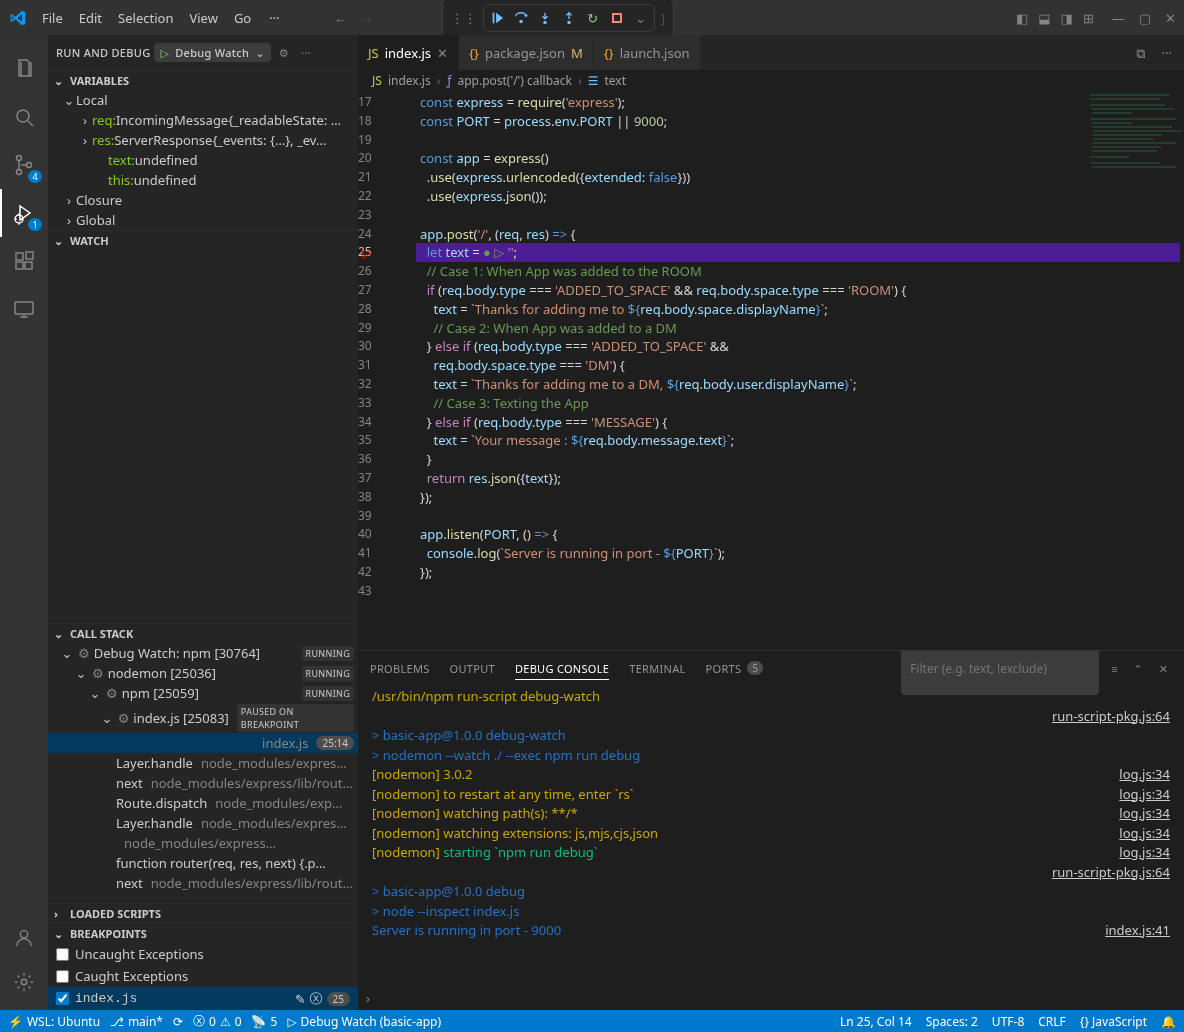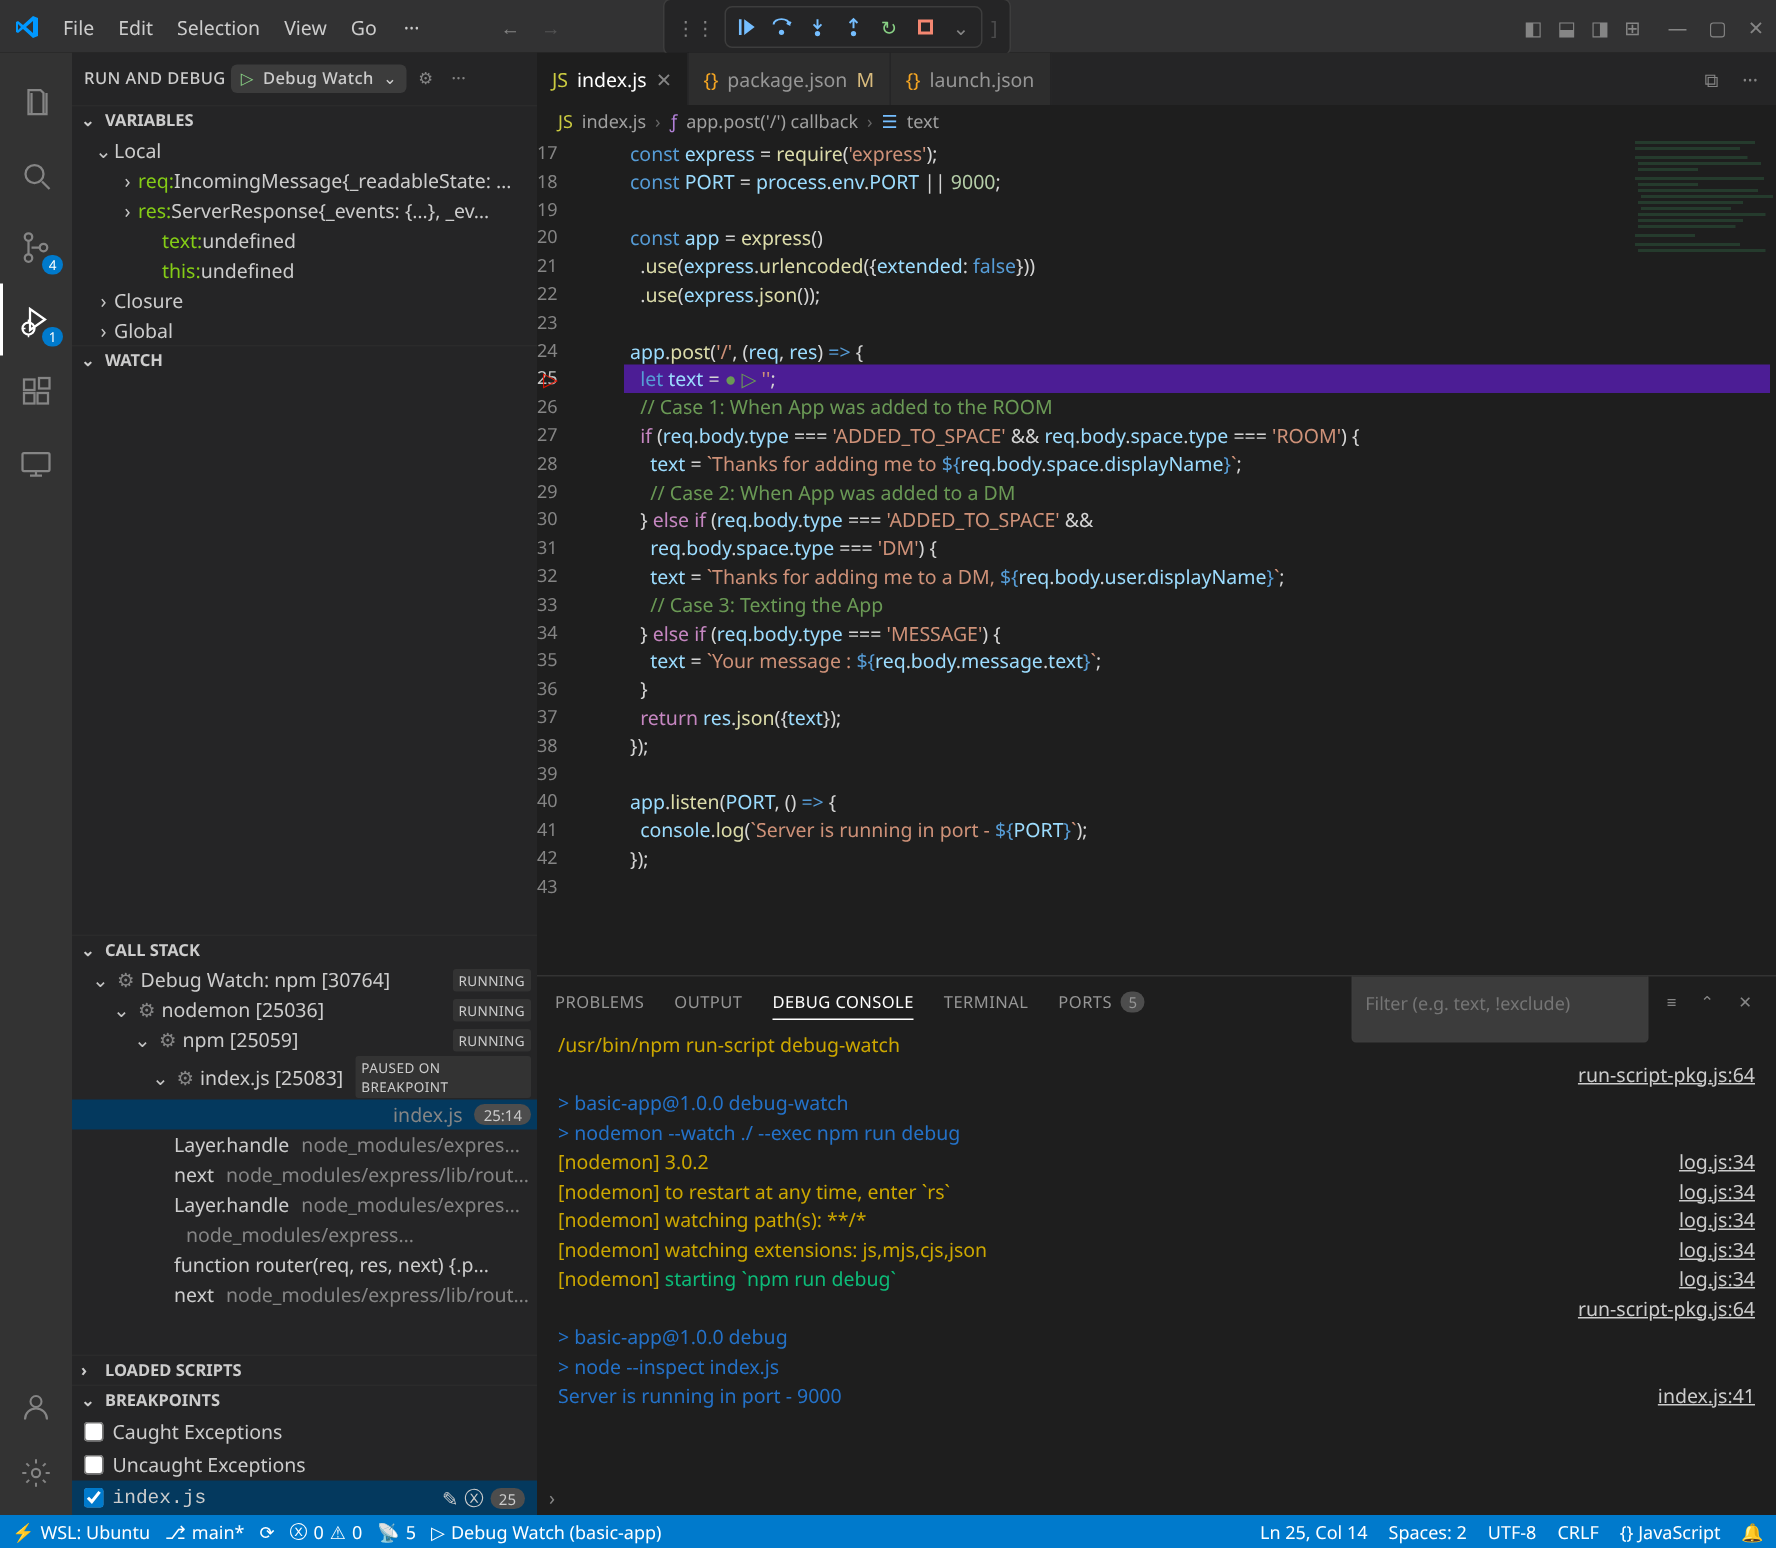--- a/index.html
+++ b/index.html
@@ -359,20 +359,25 @@
             <span class="stack-name">Layer.handle</span>
             <span class="stack-src">node_modules/expres…</span>
           </div>
           <div class="stack-row">
             <span style="width:60px"></span>
             <span class="stack-name">next</span>
             <span class="stack-src">node_modules/express/lib/rout…</span>
           </div>
           <div class="stack-row">
             <span style="width:60px"></span>
+            <span class="stack-name">Route.dispatch</span>
+            <span class="stack-src">node_modules/exp…</span>
+          </div>
+          <div class="stack-row">
+            <span style="width:60px"></span>
             <span class="stack-name">Layer.handle</span>
             <span class="stack-src">node_modules/expres…</span>
           </div>
           <div class="stack-row">
             <span style="width:60px"></span>
             <span class="stack-name"><anonymous></anonymous></span>
             <span class="stack-src">node_modules/express…</span>
           </div>
           <div class="stack-row">
             <span style="width:60px"></span>
@@ -395,25 +400,25 @@
     </div>
 
     <div class="sb-section">
       <div class="sb-sec-head">
           <span class="chev">⌄</span>
           <span>BREAKPOINTS</span>
         </div>
       <div class="sb-body">
         <div class="bp-row">
             <input type="checkbox" style="">
-            <span>Caught Exceptions</span>
+            <span>Uncaught Exceptions</span>
           </div>
         <div class="bp-row">
             <input type="checkbox" style="">
-            <span>Uncaught Exceptions</span>
+            <span>Caught Exceptions</span>
           </div>
         <div class="bp-row bp-active">
           <input type="checkbox" checked="" style="">
           <span class="mono">index.js</span>
           <span class="bp-count">
             <span style="color:#ccc">✎</span>
             <span style="color:#ccc">ⓧ</span>
             <span class="stack-badge">25</span>
           </span>
         </div>

